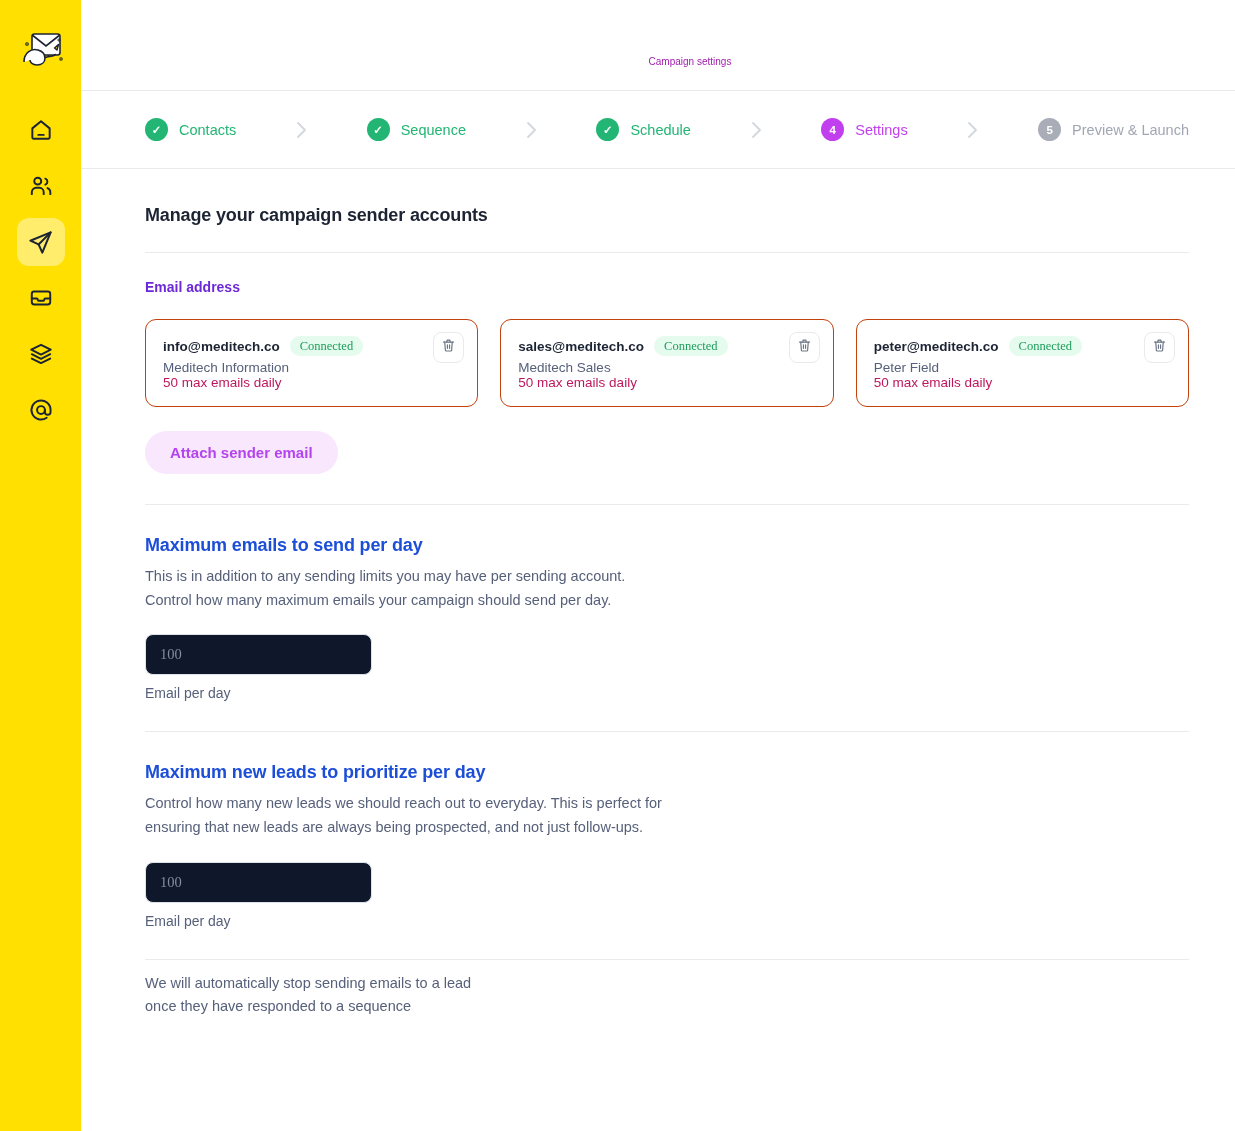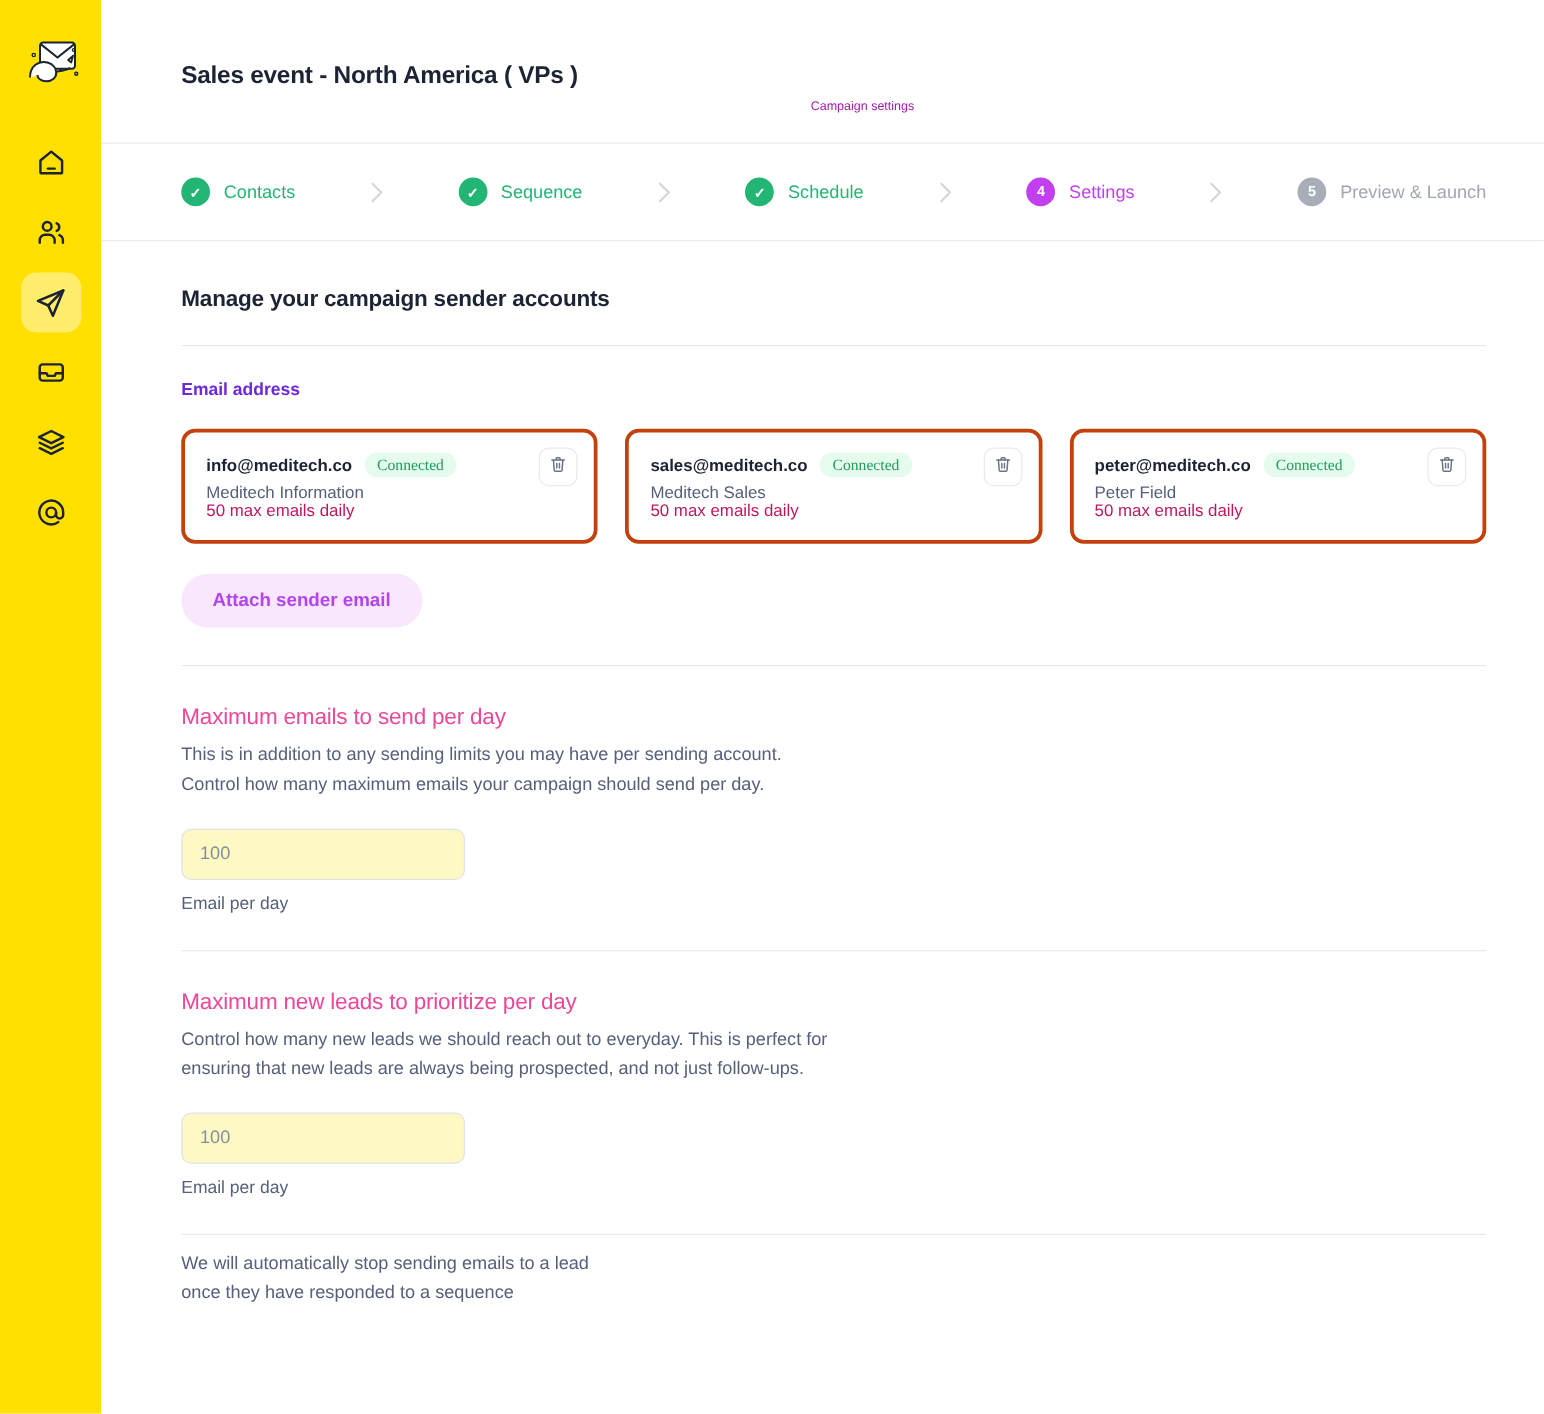--- a/index.html
+++ b/index.html
@@ -163,21 +163,21 @@
 
   
   .card-row {
     display: flex;
     gap: 22px;
     margin-top: 24px;
   }
   .sender-card {
     flex: 1;
     min-width: 0;
-    border: 3px solid #c2410c;
+    border: 1px solid #c2410c;
     border-radius: 11px;
     background: #ffffff;
     padding: 16px 17px 16px 17px;
     position: relative;
   }
   .sender-top {
     display: flex;
     align-items: center;
     gap: 10px;
     padding-right: 46px;
@@ -234,42 +234,42 @@
     border-radius: 22px;
     padding: 13px 25px;
     cursor: pointer;
     font-family: inherit;
   }
 
   
   .block { padding-top: 30px; }
   .block-title {
     font-size: 18px;
-    font-weight: normal;
-    color: #ec4899;
+    font-weight: bold;
+    color: #1d4ed8;
     letter-spacing: -0.15px;
   }
   .block-desc {
     font-size: 14.5px;
     color: #56607a;
     margin-top: 9px;
     line-height: 1.63;
     max-width: 680px;
   }
   .num-input {
     margin-top: 22px;
     width: 227px;
     height: 41px;
     border: 1px solid #dfe2e9;
     border-radius: 8px;
     padding: 0 14px;
     font-size: 14.5px;
     color: #6b7485;
-    font-family: Liberation Sans, sans-serif;
-    background: #fef9c3;
+    font-family: Liberation Serif, serif;
+    background: #0f172a;
     outline: none;
   }
   .num-input::placeholder { color: #858d9e; }
   .input-help {
     font-size: 14px;
     color: #56607a;
     margin-top: 10px;
   }
   .block-divider {
     height: 1px;
@@ -385,21 +385,20 @@
             <path d="M15.6 12 v1.8 a2.6 2.6 0 0 0 5.2 0 V12 a8.8 8.8 0 1 0 -3.6 7.1"></path>
           </svg>
         </span>
       </div>
     </div>
   </nav>
 
   <div class="main">
 
     <header class="page-header">
-      <div class="page-title">Sales event - North America ( VPs )</div>
       <div class="page-subtitle">Campaign settings</div>
     </header>
 
     <div class="stepper">
       <div class="step">
         <div class="step-badge done">✓</div>
         <div class="step-label done">Contacts</div>
       </div>
       <div class="step-sep">
         <svg width="11" height="18" viewBox="0 0 11 18" fill="none" stroke="#d3d6dd" stroke-width="1.8" stroke-linecap="round" stroke-linejoin="round">

